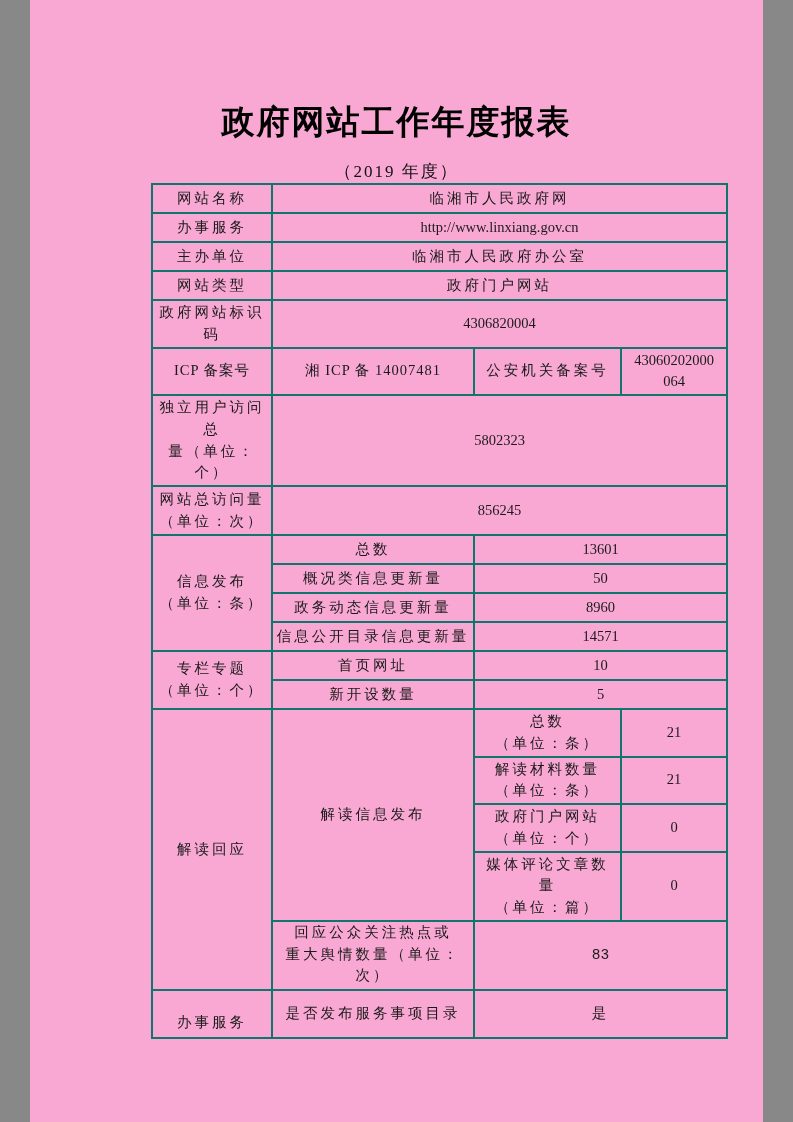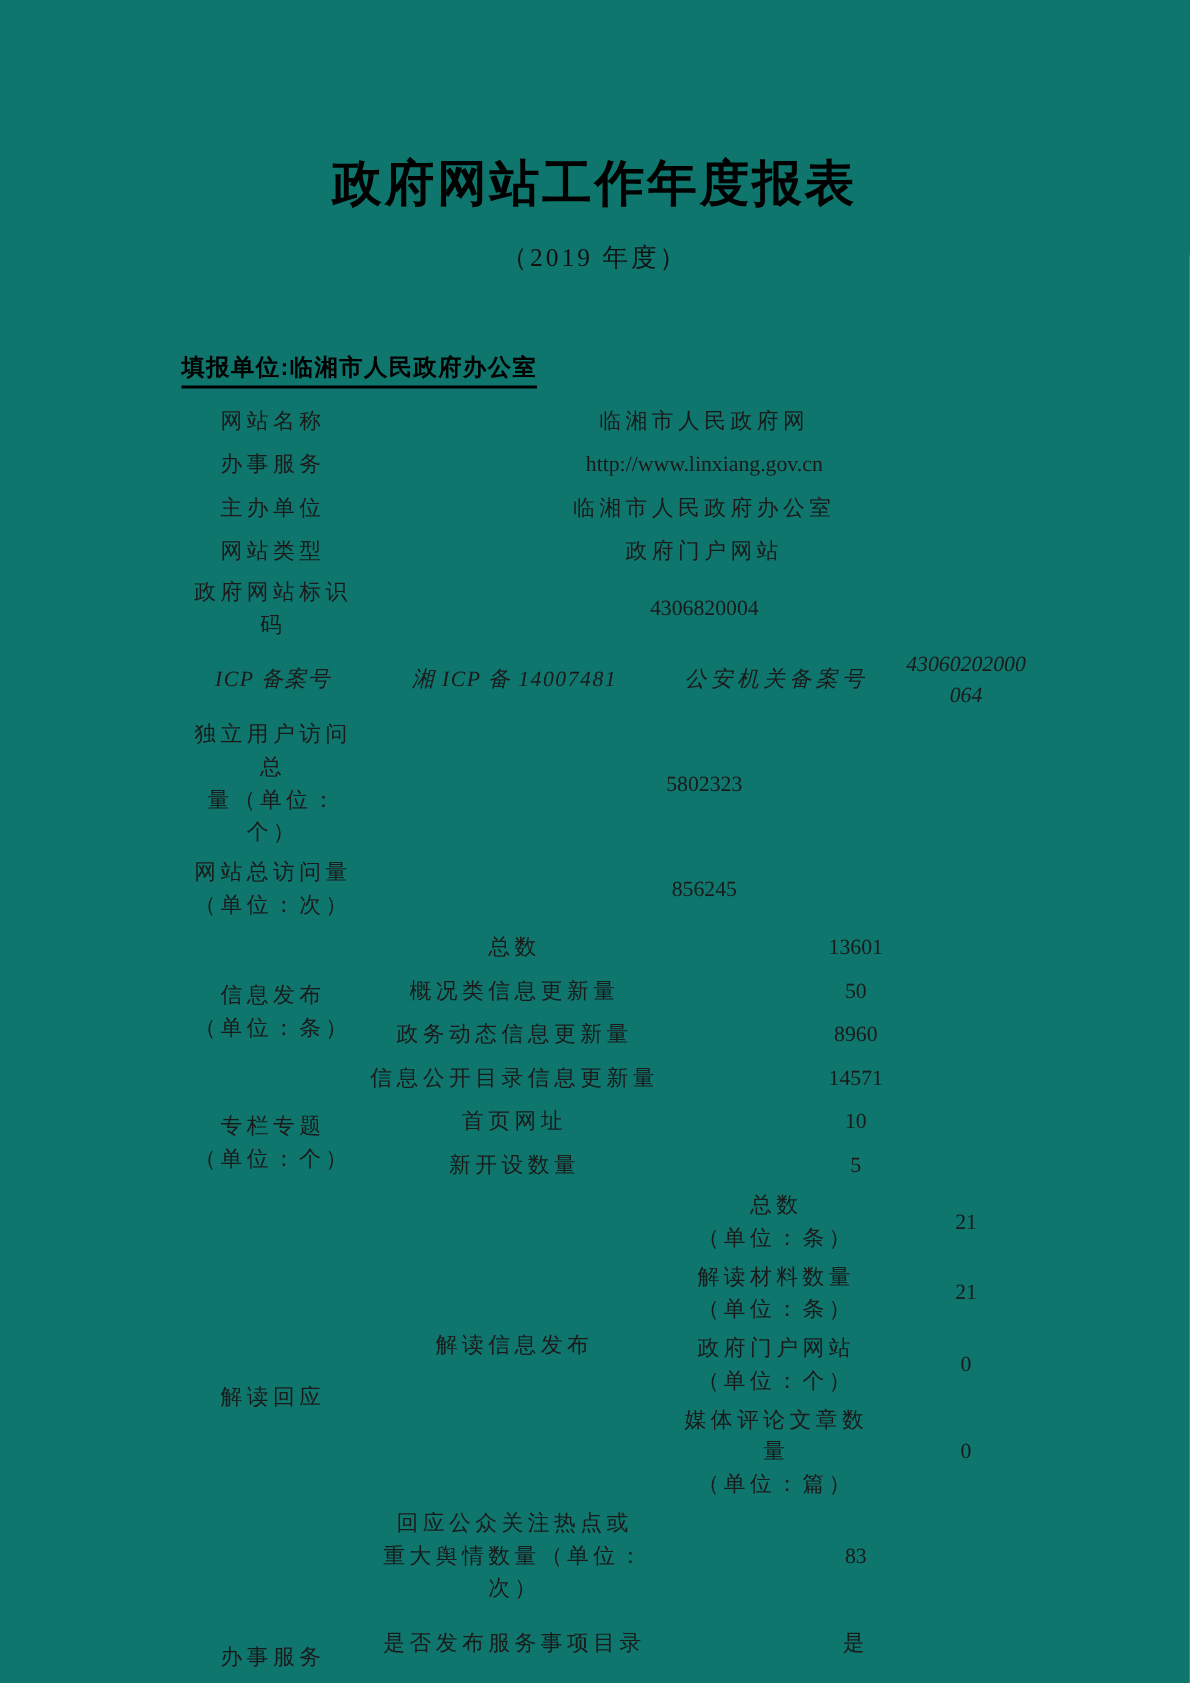--- a/index.html
+++ b/index.html
@@ -1,19 +1,19 @@
 <!DOCTYPE html>
 <html><head>
 <meta charset="utf-8">
 <style>
   html,body{margin:0;padding:0;background:#888;}
   .page{
     position:relative;
-    width:793px;height:1122px;
-    background:#0f766e;
+    width:733px;height:1122px;
+    background:#f9a8d4;
     margin:0 auto;
     overflow:hidden;
     font-family:"Liberation Serif","DejaVu Serif",serif;
     color:#1a1a1a;
   }
   .doc-title{
     margin:0;
     padding-top:100px;
     text-align:center;
     font-family:"Liberation Sans","DejaVu Sans",sans-serif;
@@ -57,40 +57,35 @@
     padding:1px 3px;
     letter-spacing:3px;
     white-space:pre-line;
     overflow:hidden;
     color:#1a1a1a;
   }
   table.report td.num{letter-spacing:normal;}
   table.report td.mixed{letter-spacing:1px;}
   table.report td.vbottom{vertical-align:bottom;padding-bottom:3px;}
   tr.h29{height:29px;}
-  tr.h44{height:44px;font-style:italic;}
+  tr.h44{height:44px;}
   tr.h49{height:49px;margin-top:16px;}
   tr.h46{height:46px;}
-  tr.h64{height:64px;}
+  tr.h64{height:64px;font-family:Liberation Mono, monospace;}
   tr.h48{height:48px;}
 </style>
 </head>
 <body>
 
 <div class="page">
 
   <h1 class="doc-title">政府网站工作年度报表</h1>
 
   <div class="doc-subtitle">（2019 年度）</div>
 
-  <div class="unit-line">
-    <span class="u">
-      <span>填报单位:</span><span>临湘市人民政府办公室</span>
-    </span>
-  </div>
 
   <table class="report">
     <colgroup>
       <col style="width:120px">
         <col style="width:202px">
         <col style="width:147px">
         <col style="width:106px">
     </colgroup>
     <tbody>
       <tr class="h29">

